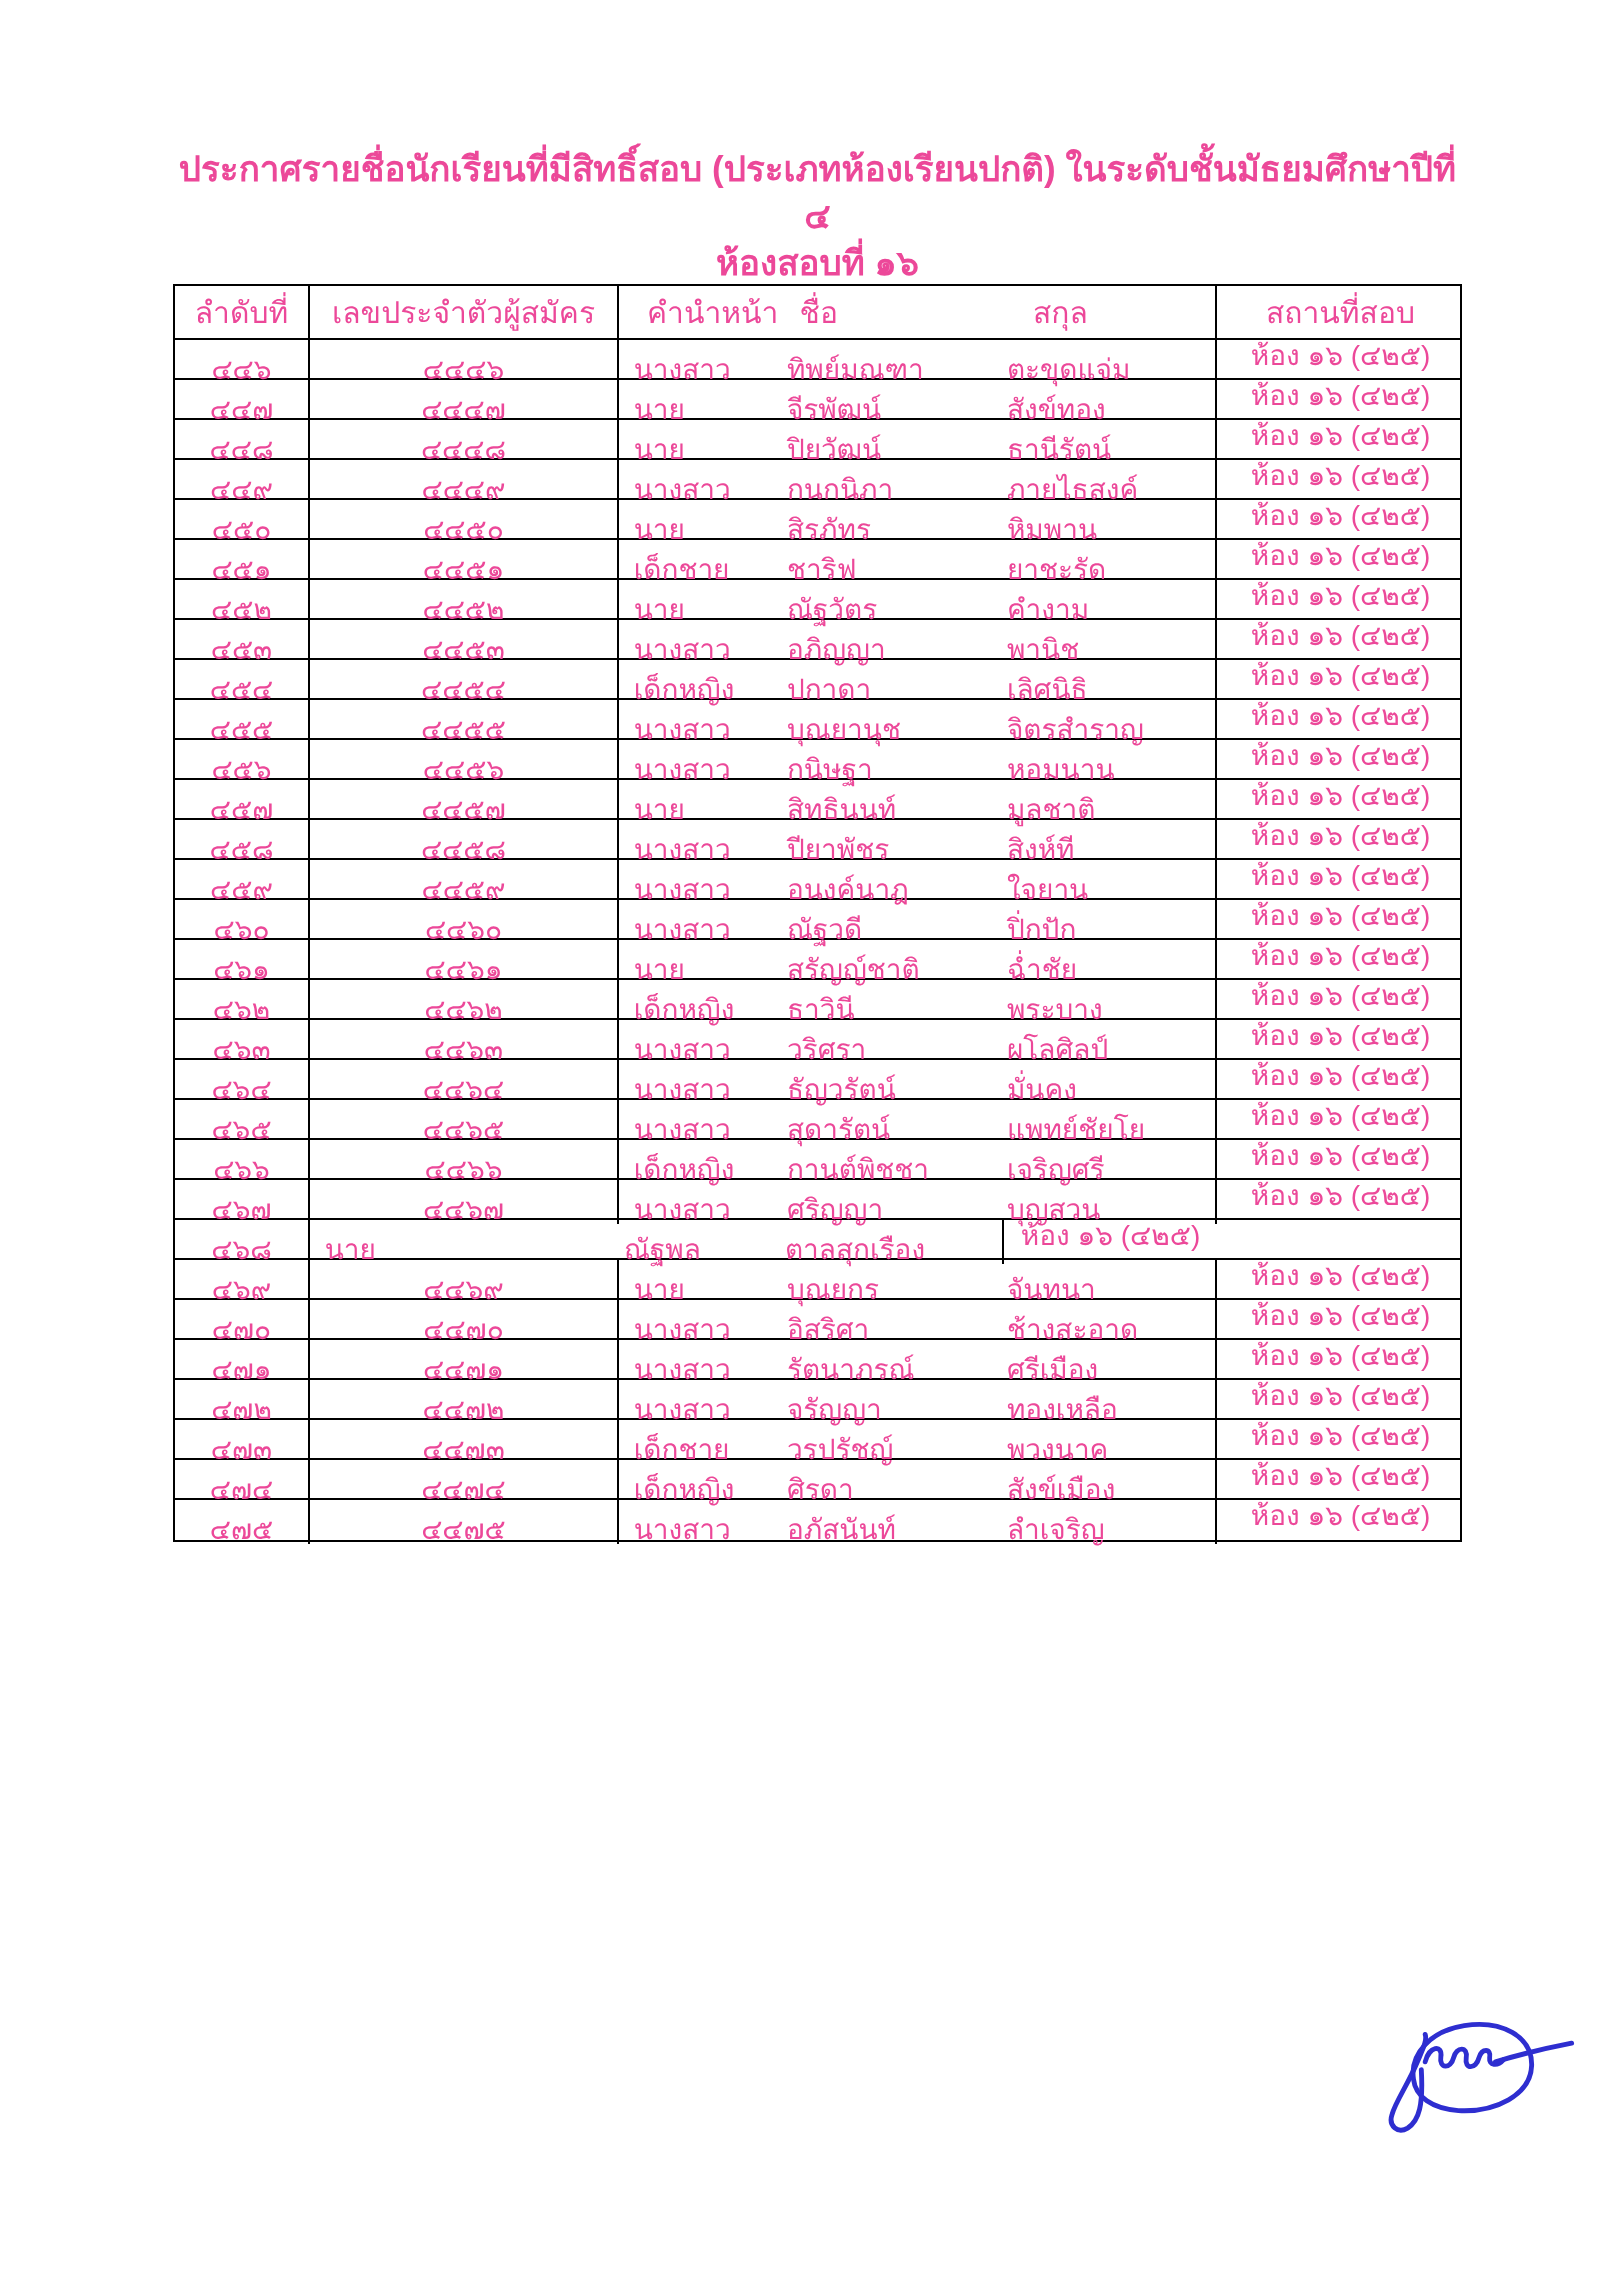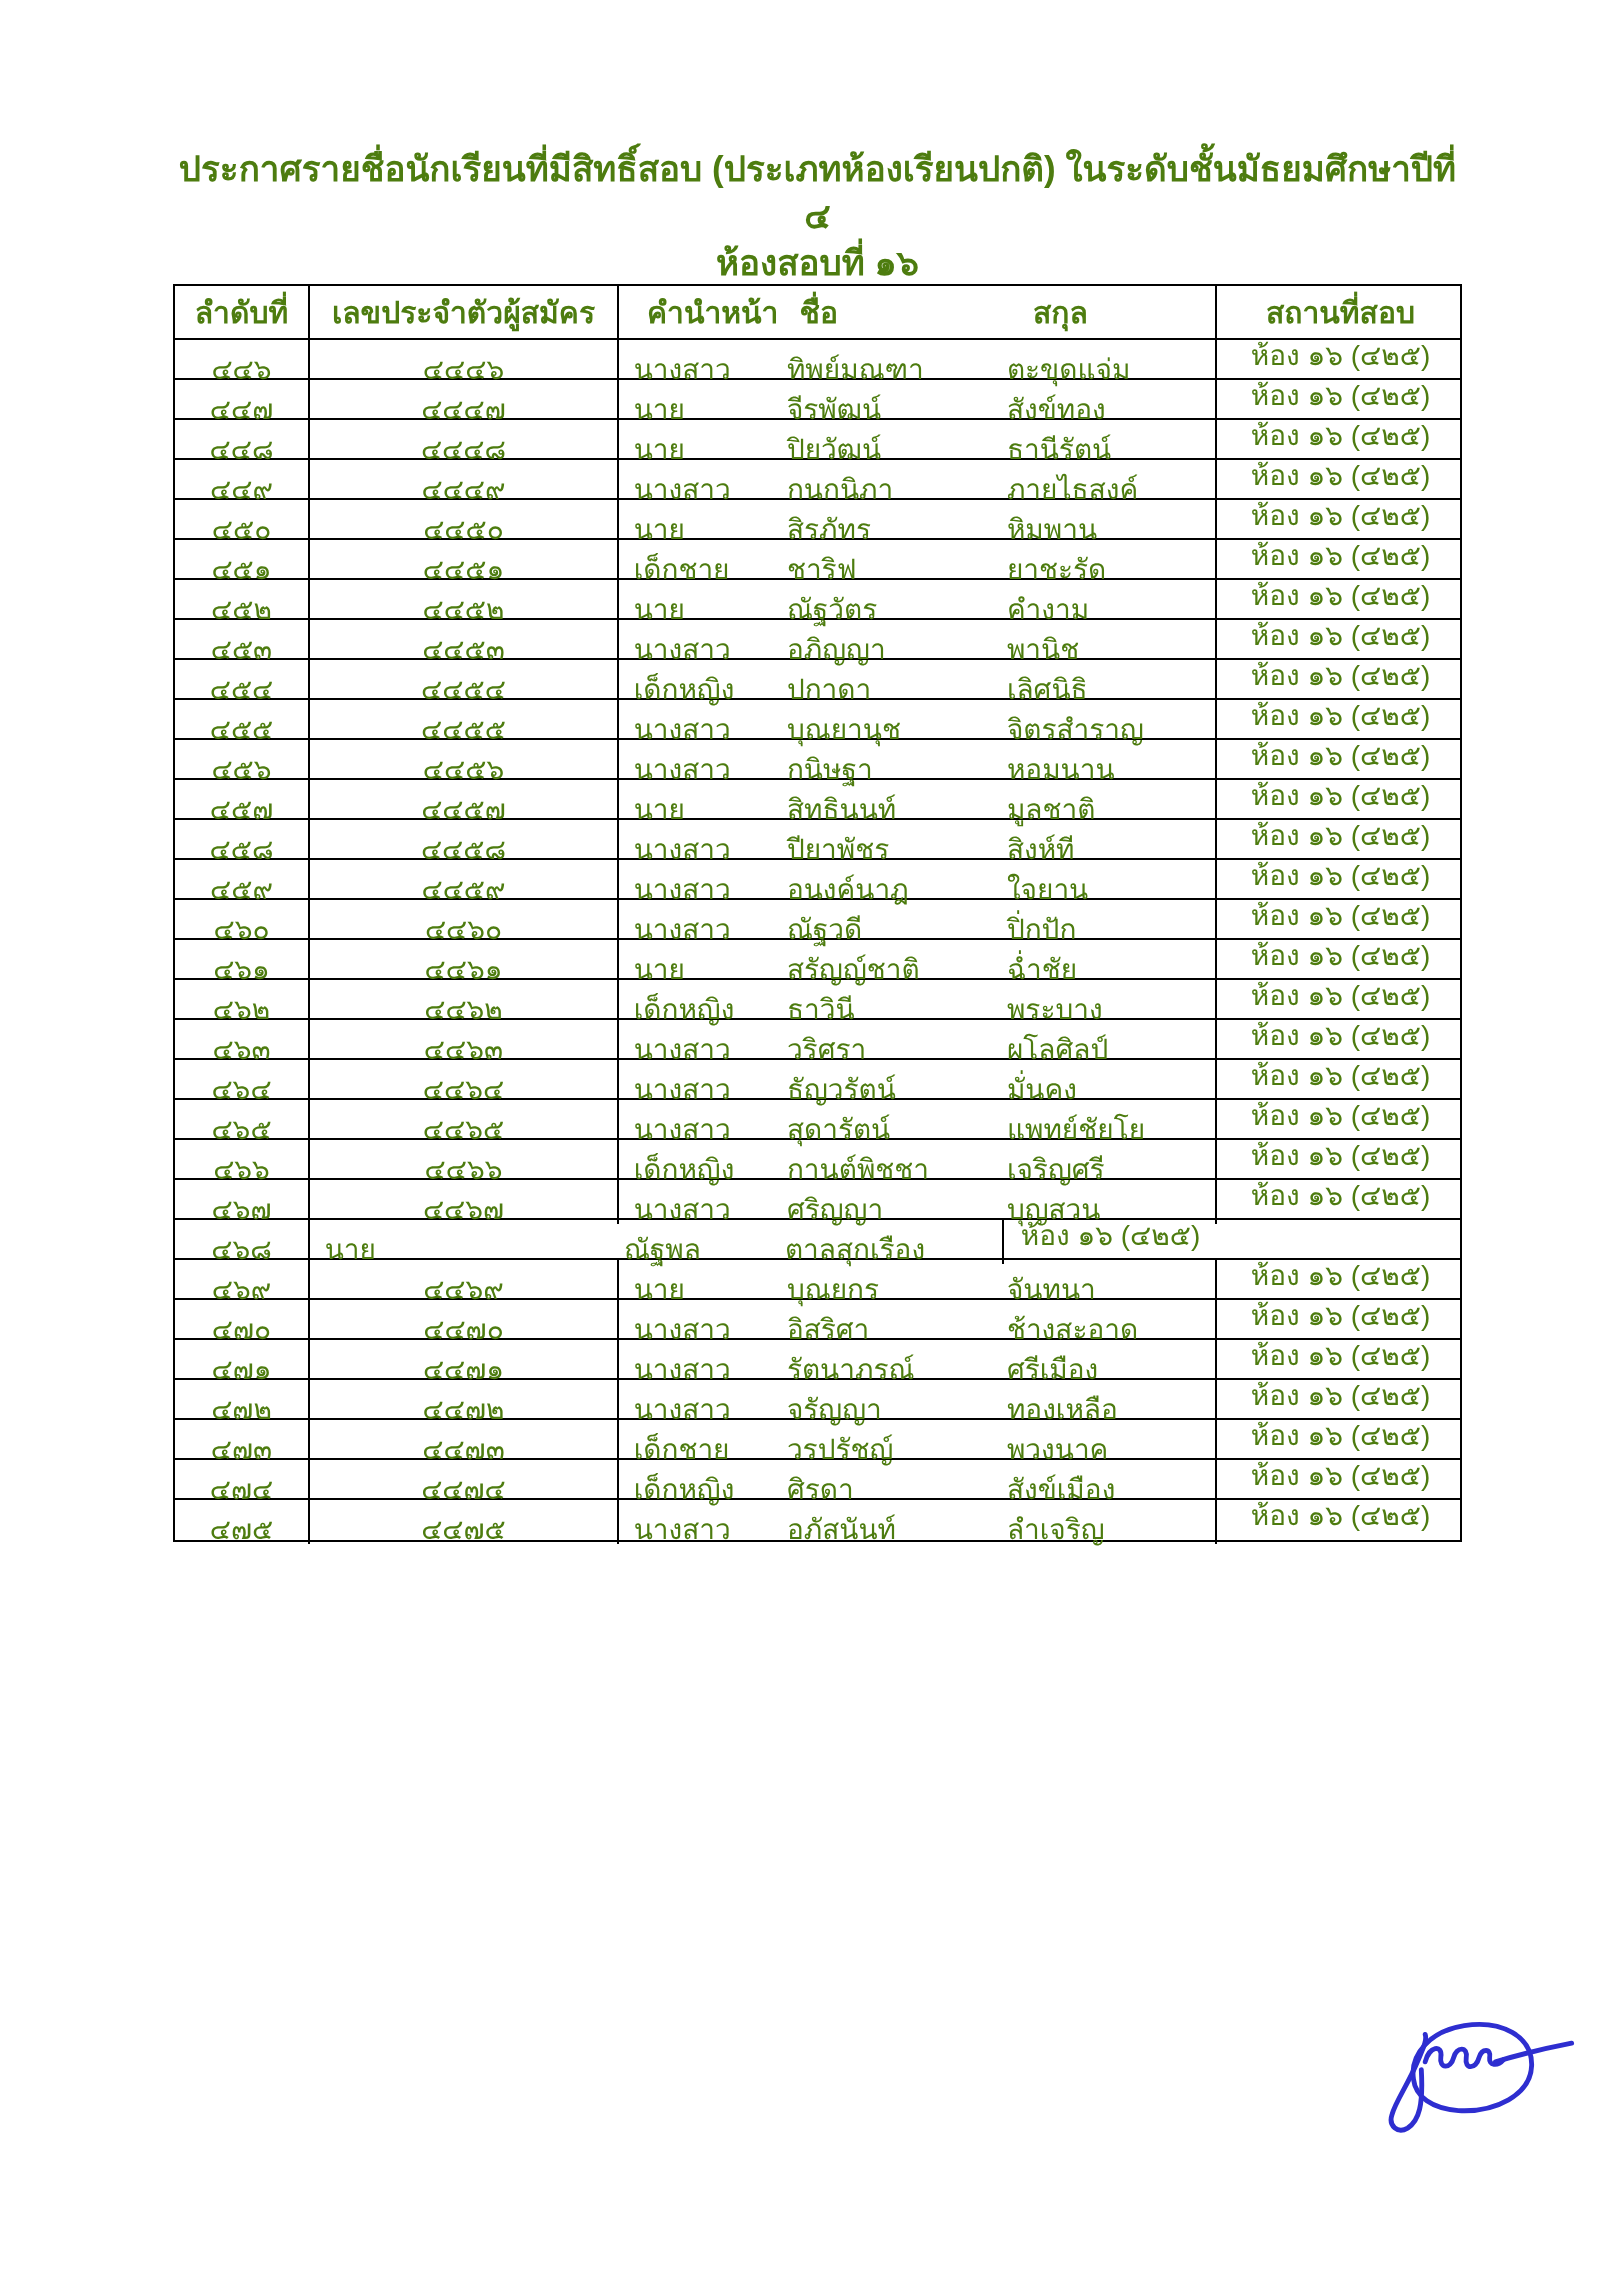--- a/index.html
+++ b/index.html
@@ -2,21 +2,21 @@
 <html><head>
 <meta charset="utf-8">
 <style>
   * { margin:0; padding:0; box-sizing:border-box; }
   html,body { background:#888; }
   .page {
     position:relative;
     width:1621px; height:2293px;
     background:#ffffff;
     font-family:"Liberation Sans", sans-serif;
-    color:#4d7c0f;
+    color:#ec4899;
     overflow:hidden;
     margin:0 auto;
   }
   .title-block {
     position:absolute;
     left:173px; top:145px; width:1289px;
     text-align:center;
     font-weight:bold;
     font-size:35px;
     line-height:47px;
@@ -26,21 +26,21 @@
     left:173px; top:284px; width:1289px;
     border:2px solid #000;
     background:#fff;
   }
   .trow {
     display:grid;
     grid-template-columns:135px 309px 163px 222px 213px 247px;
     border-bottom:2px solid #000;
   }
   .trow:last-child { border-bottom:none;text-align:right; }
-  .trow.header { height:54px; font-weight:bold; font-size:30px;text-align:right; }
+  .trow.header { height:54px; font-weight:normal; font-size:30px;text-align:right; }
   .trow.body-row { height:40px; font-size:28px; }
   .cell {
     display:flex; align-items:center;
     overflow:visible; white-space:nowrap;
   }
   .c-order   { justify-content:center; border-right:2px solid #000; }
   .c-id      { justify-content:center; border-right:2px solid #000; }
   .c-prefix  { padding-left:14.7px; }
   .c-first   { padding-left:4.9px; }
   .c-last    { padding-left:2.9px; border-right:2px solid #000; }

